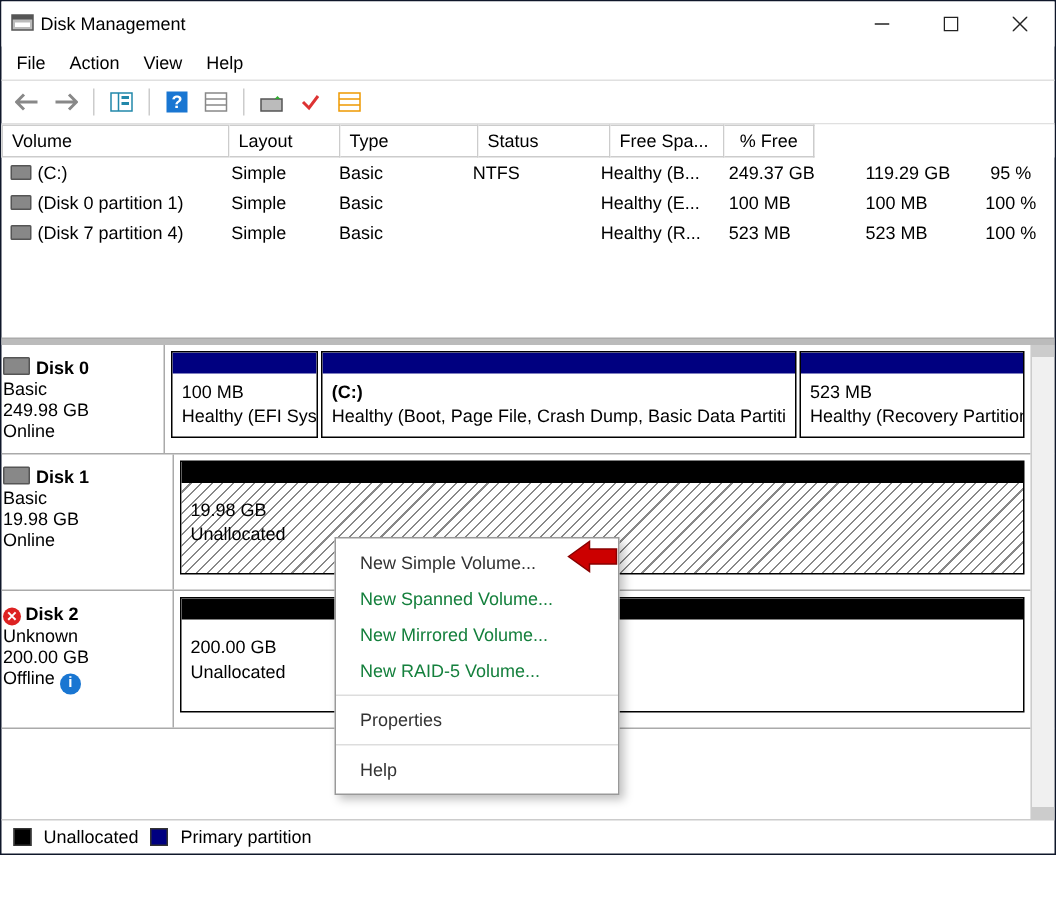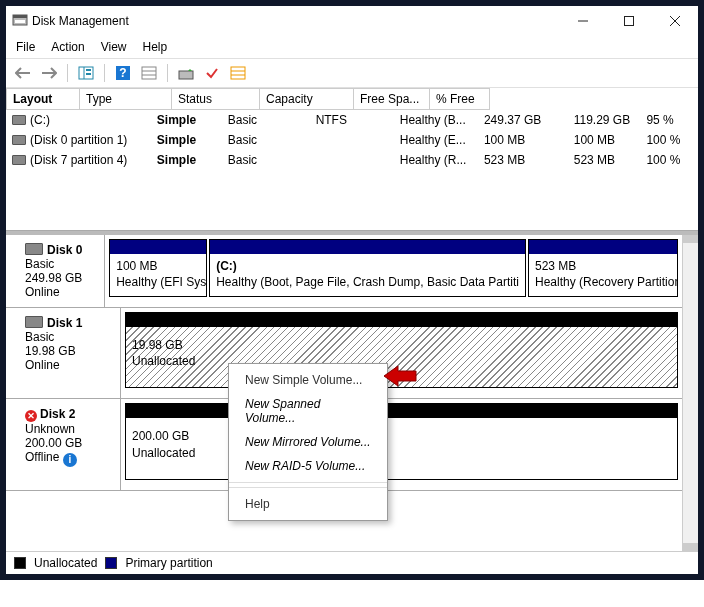--- a/index.html
+++ b/index.html
@@ -1,57 +1,57 @@
 <!DOCTYPE html>
 <html><head>
 <meta charset="utf-8">
 <style>
   * { box-sizing: border-box; font-family: "Segoe UI", Tahoma, sans-serif; font-size: 12px; }
   body { margin: 0; padding: 0; background: #fff; width: 704px; }
-  .window { border: 6px solid #0f172a; width: 704px; }
+  .window { border: 1px solid #0f172a; width: 704px; }
   .titlebar { display: flex; align-items: center; height: 30px; padding: 0 0 0 6px; background: #fff; }
   .titlebar .title { flex: 1; font-size: 12px; padding-left: 4px; }
   .winbtn { width: 46px; height: 30px; display: flex; align-items: center; justify-content: center; }
   .winbtn svg { width: 10px; height: 10px; }
   .menubar { display: flex; gap: 16px; padding: 4px 10px; }
   .menubar span { cursor: default; }
   .toolbar { display: flex; align-items: center; gap: 4px; padding: 2px 6px; border-top: 1px solid #e0e0e0; border-bottom: 1px solid #e0e0e0; height: 30px; }
   .toolbar .tbtn { width: 22px; height: 22px; display: flex; align-items: center; justify-content: center; border: 1px solid transparent; }
   .toolbar .sep { width: 1px; height: 18px; background: #ccc; margin: 0 3px; }
   
   .vol-table { border-bottom: 1px solid #aaa; }
   .vol-head { display: flex; background: #fff; }
   .vol-head .th { border: 1px solid #ccc; border-left: none; padding: 3px 6px; background: #fff; white-space: nowrap; overflow: hidden; }
   .vol-head .th:first-child { border-left: 1px solid #ccc; }
   .vol-body { height: 120px; }
   .vol-row { display: flex; padding: 1px 0; }
   .vol-row .td { padding: 2px 6px; white-space: nowrap; overflow: hidden; }
   .drive-ico { display:inline-block; width:14px; height:10px; background:#888; border:1px solid #555; border-radius:1px; position:relative; margin-right:4px; vertical-align:-1px;}
-  .c0 { width: 152px; } .c1 { width: 74px; font-weight: bold; } .c2 { width: 92px; } .c3 { width: 88px; }
-  .c4 { width: 88px; } .c5 { width: 94px; } .c6 { width: 76px; } .c7 { width: 60px; }
+  .c0 { width: 152px; } .c1 { width: 74px; } .c2 { width: 92px; } .c3 { width: 88px; }
+  .c4 { width: 88px; } .c5 { width: 94px; } .c6 { width: 76px; } .c7 { width: 60px; text-align: center; }
 
   
   .gfx { position: relative; height: 320px; border-top: 4px solid #bbb; overflow: hidden; }
   .gfx-scroll { position:absolute; right:0; top:0; bottom:0; width:16px; background:#f0f0f0; border-left:1px solid #ccc; display:flex; flex-direction:column; }
   .gfx-scroll .thumb { flex:0 0 8px; background:#ccc; }
   .gfx-scroll .track { flex:1; }
   .disk-row { display:flex; border-bottom:1px solid #aaa; }
-  .disk-label { width: 115px; padding: 8px 19px; border-right:1px solid #aaa; }
+  .disk-label { width: 115px; padding: 8px 1px; border-right:1px solid #aaa; }
   .disk-label .drive-ico.big { width:18px; height:12px; }
   .disk-parts { flex:1; padding: 4px 4px 10px 4px; display:flex; gap:2px; margin-right:16px; }
   .part { border:1px solid #000; display:flex; flex-direction:column; overflow:hidden; }
   .part .bar { height: 14px; }
   .part .body { padding: 4px 6px; font-size: 12px; line-height: 1.35; white-space: nowrap; }
   .bar-navy { background: #000080; }
   .bar-black { background: #000; }
   .hatch { background: repeating-linear-gradient(135deg, #fff 0 4px, #888 4px 5px); }
 
-  .ctx { position:absolute; background:#fff; border:1px solid #999; box-shadow:3px 3px 6px rgba(0,0,0,.25); padding:4px 0; width:160px; }
+  .ctx { position:absolute; background:#fff; border:1px solid #999; box-shadow:3px 3px 6px rgba(0,0,0,.25); padding:4px 0; width:190px; }
   .ctx .mi { padding: 5px 16px; color:#333; }
-  .ctx .mi.disabled { color:#000000;font-style:italic; }
+  .ctx .mi.disabled { color:#15803d; }
   .ctx hr { border:none; border-top:1px solid #ddd; margin:4px 0; }
   .arrow { position:absolute; }
   .arrow svg path { fill:#c00; stroke:#800; stroke-width:1;}
 
   .legend { display:flex; align-items:center; gap:8px; padding:4px 8px; border-top:1px solid #ccc; }
   .swatch { width:12px; height:12px; display:inline-block; border:1px solid #333; }
 
   .err-ico { display:inline-block; width:12px; height:12px; border-radius:50%; background:#d22; color:#fff; text-align:center; line-height:12px; font-size:9px; font-weight:bold; vertical-align:-1px; margin-right:3px;}
   .info-ico { display:inline-block; width:14px; height:14px; border-radius:50%; background:#1976d2; color:#fff; text-align:center; line-height:14px; font-size:10px; font-weight:bold; vertical-align:-2px;}
   .app-ico svg { width:16px; height:16px; }
@@ -145,24 +145,24 @@
         <svg width="16" height="14" viewBox="0 0 16 14">
           <rect x="1" y="1" width="14" height="12" fill="none" stroke="#e90"></rect>
           <line x1="1" y1="5" x2="15" y2="5" stroke="#e90"></line>
           <line x1="1" y1="9" x2="15" y2="9" stroke="#e90"></line>
         </svg>
       </div>
   </div>
 
   <div class="vol-table">
     <div class="vol-head">
+      <div class="th c0">Volume</div>
       <div class="th c1">Layout</div>
       <div class="th c2">Type</div>
       <div class="th c4">Status</div>
-      <div class="th c5">Capacity</div>
       <div class="th c6">Free Spa...</div>
       <div class="th c7">% Free</div>
     </div>
     <div class="vol-body">
       <div class="vol-row">
         <div class="td c0"><span class="drive-ico"></span><span>(C:)</span></div>
         <div class="td c1">Simple</div>
         <div class="td c2">Basic</div>
         <div class="td c3">NTFS</div>
         <div class="td c4">Healthy (B...</div>
@@ -265,20 +265,21 @@
       <div class="track"></div>
       <div class="thumb"></div>
     </div>
 
     <div class="ctx" style="left:222px; top:128px;">
       <div class="mi">New Simple Volume...</div>
       <div class="mi disabled">New Spanned Volume...</div>
       <div class="mi disabled">New Mirrored Volume...</div>
       <div class="mi disabled">New RAID-5 Volume...</div>
       <hr>
+      <div class="mi">Properties</div>
       <hr>
       <div class="mi">Help</div>
     </div>
     <div class="arrow" style="left:376px; top:129px;">
       <svg width="36" height="24" viewBox="0 0 36 24">
           <path d="M2 12 L16 2 L16 7 L34 7 L34 17 L16 17 L16 22 Z"></path>
         </svg>
     </div>
   </div>
 

